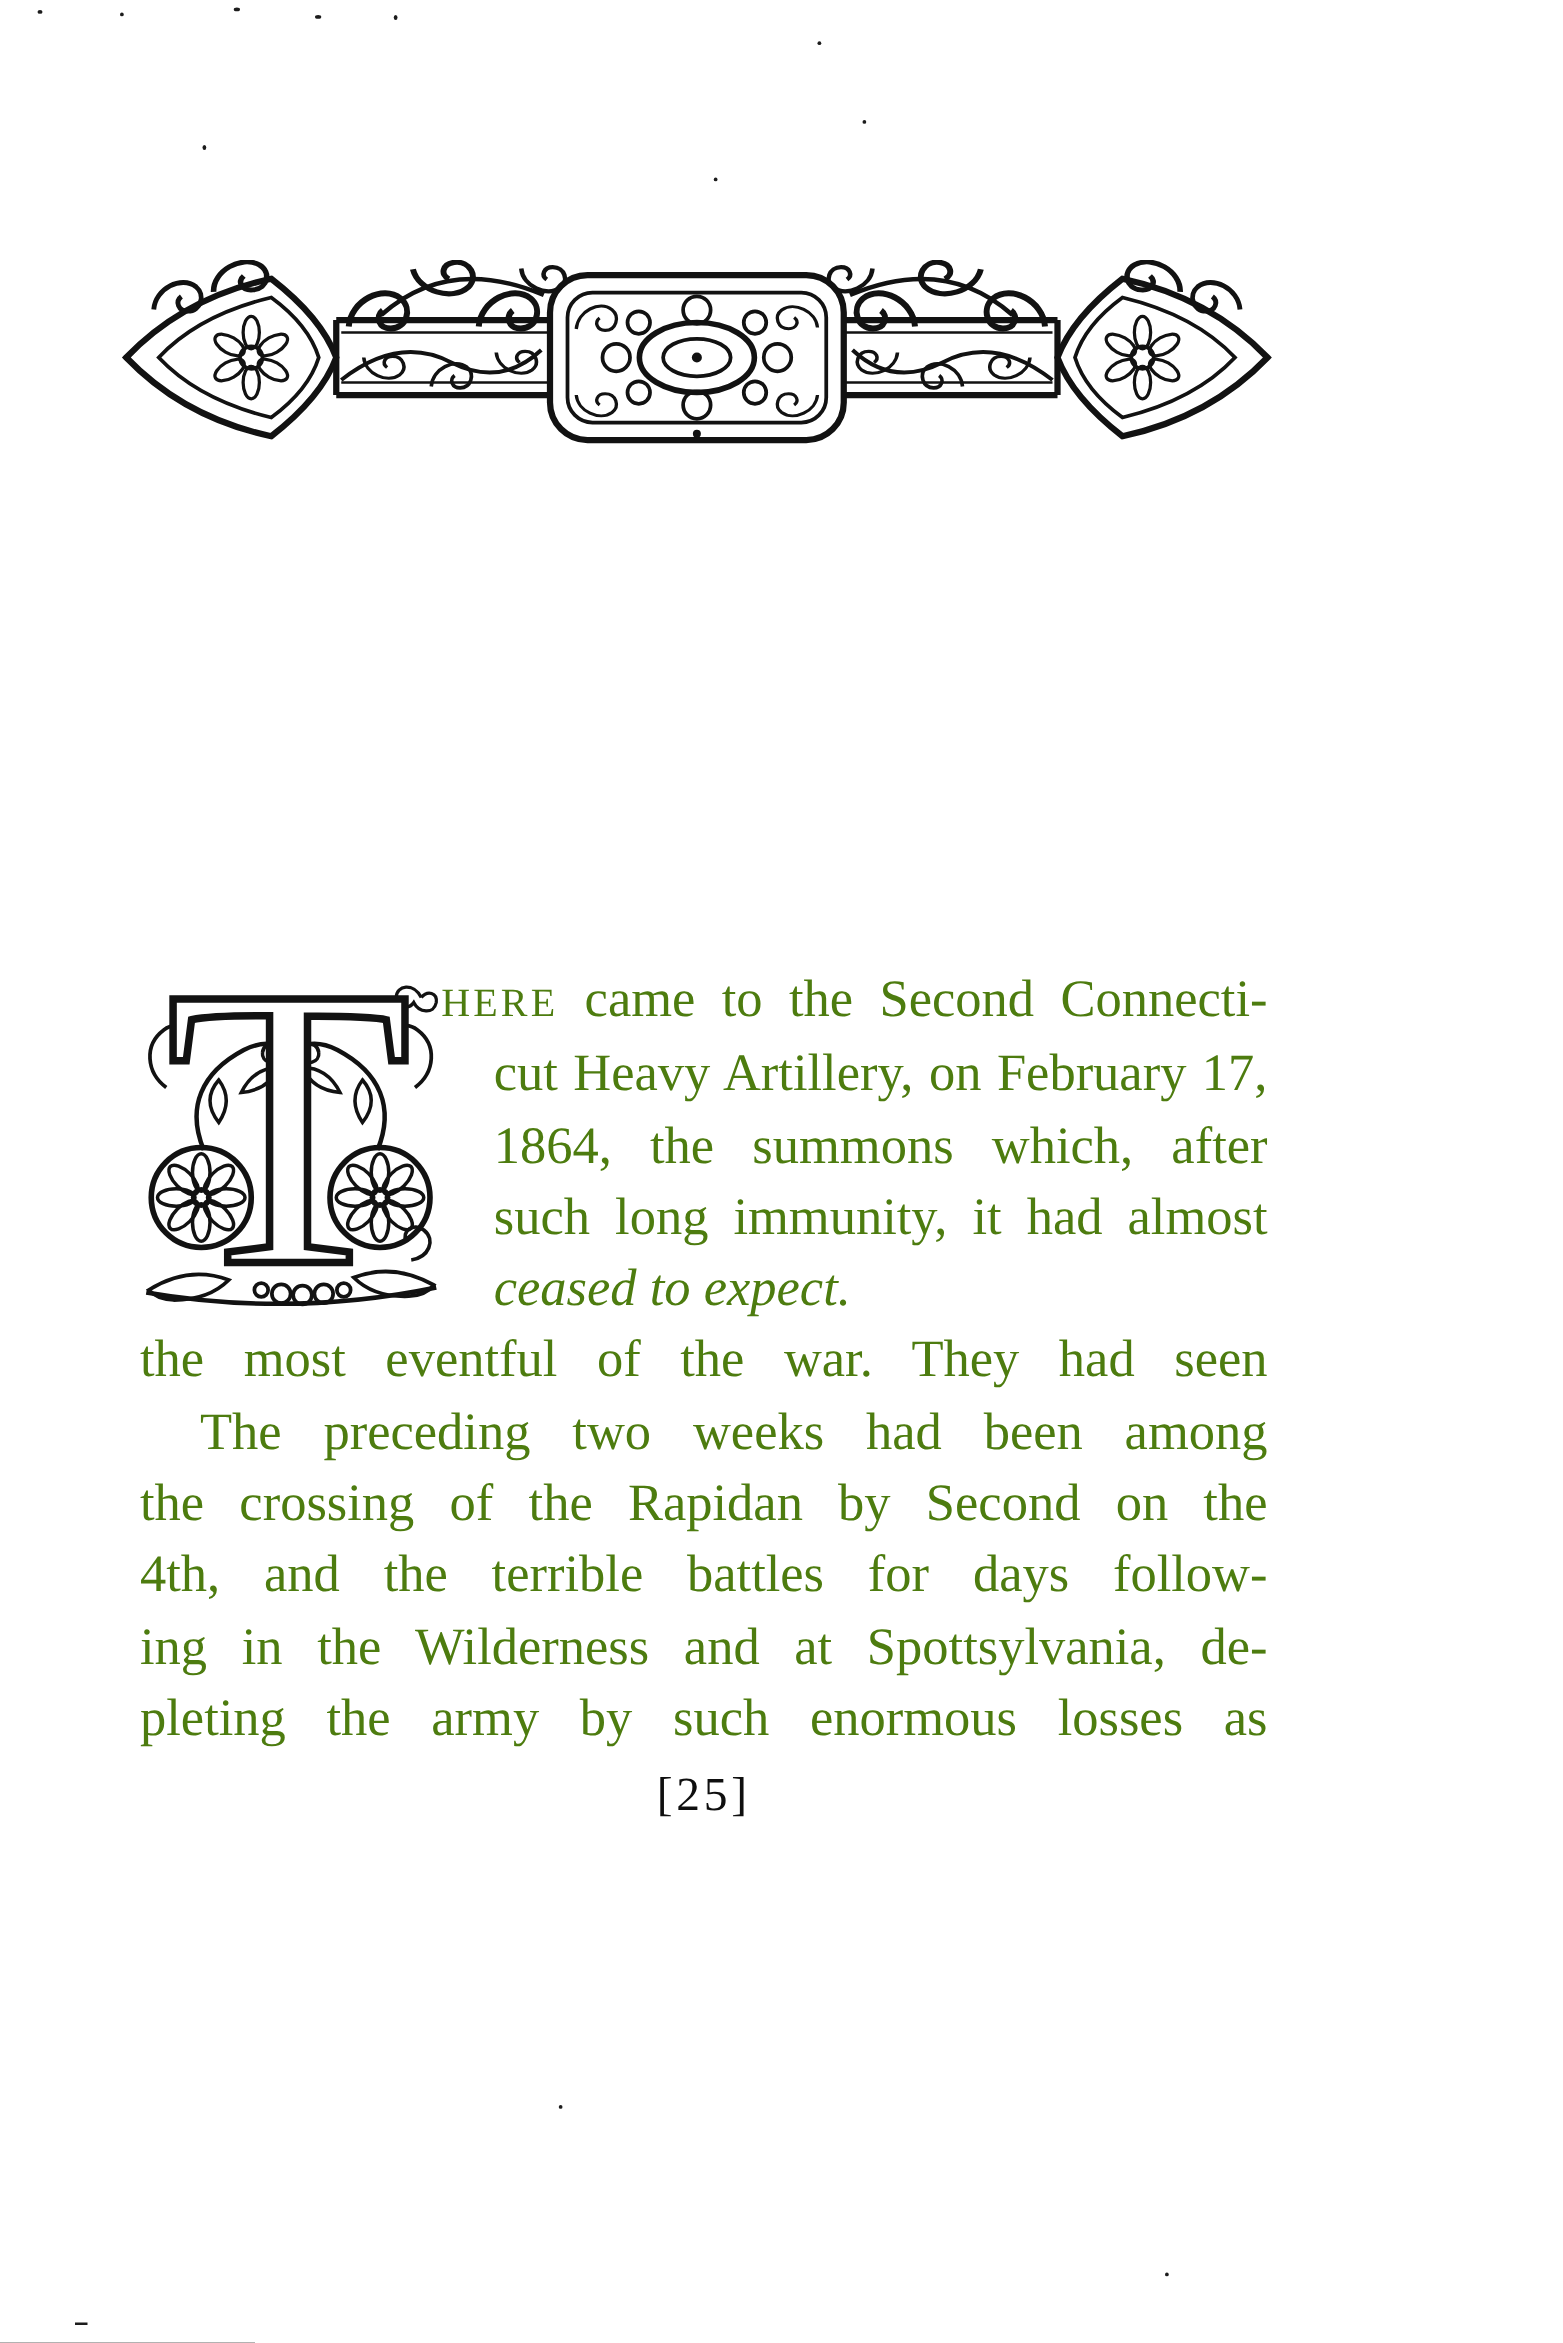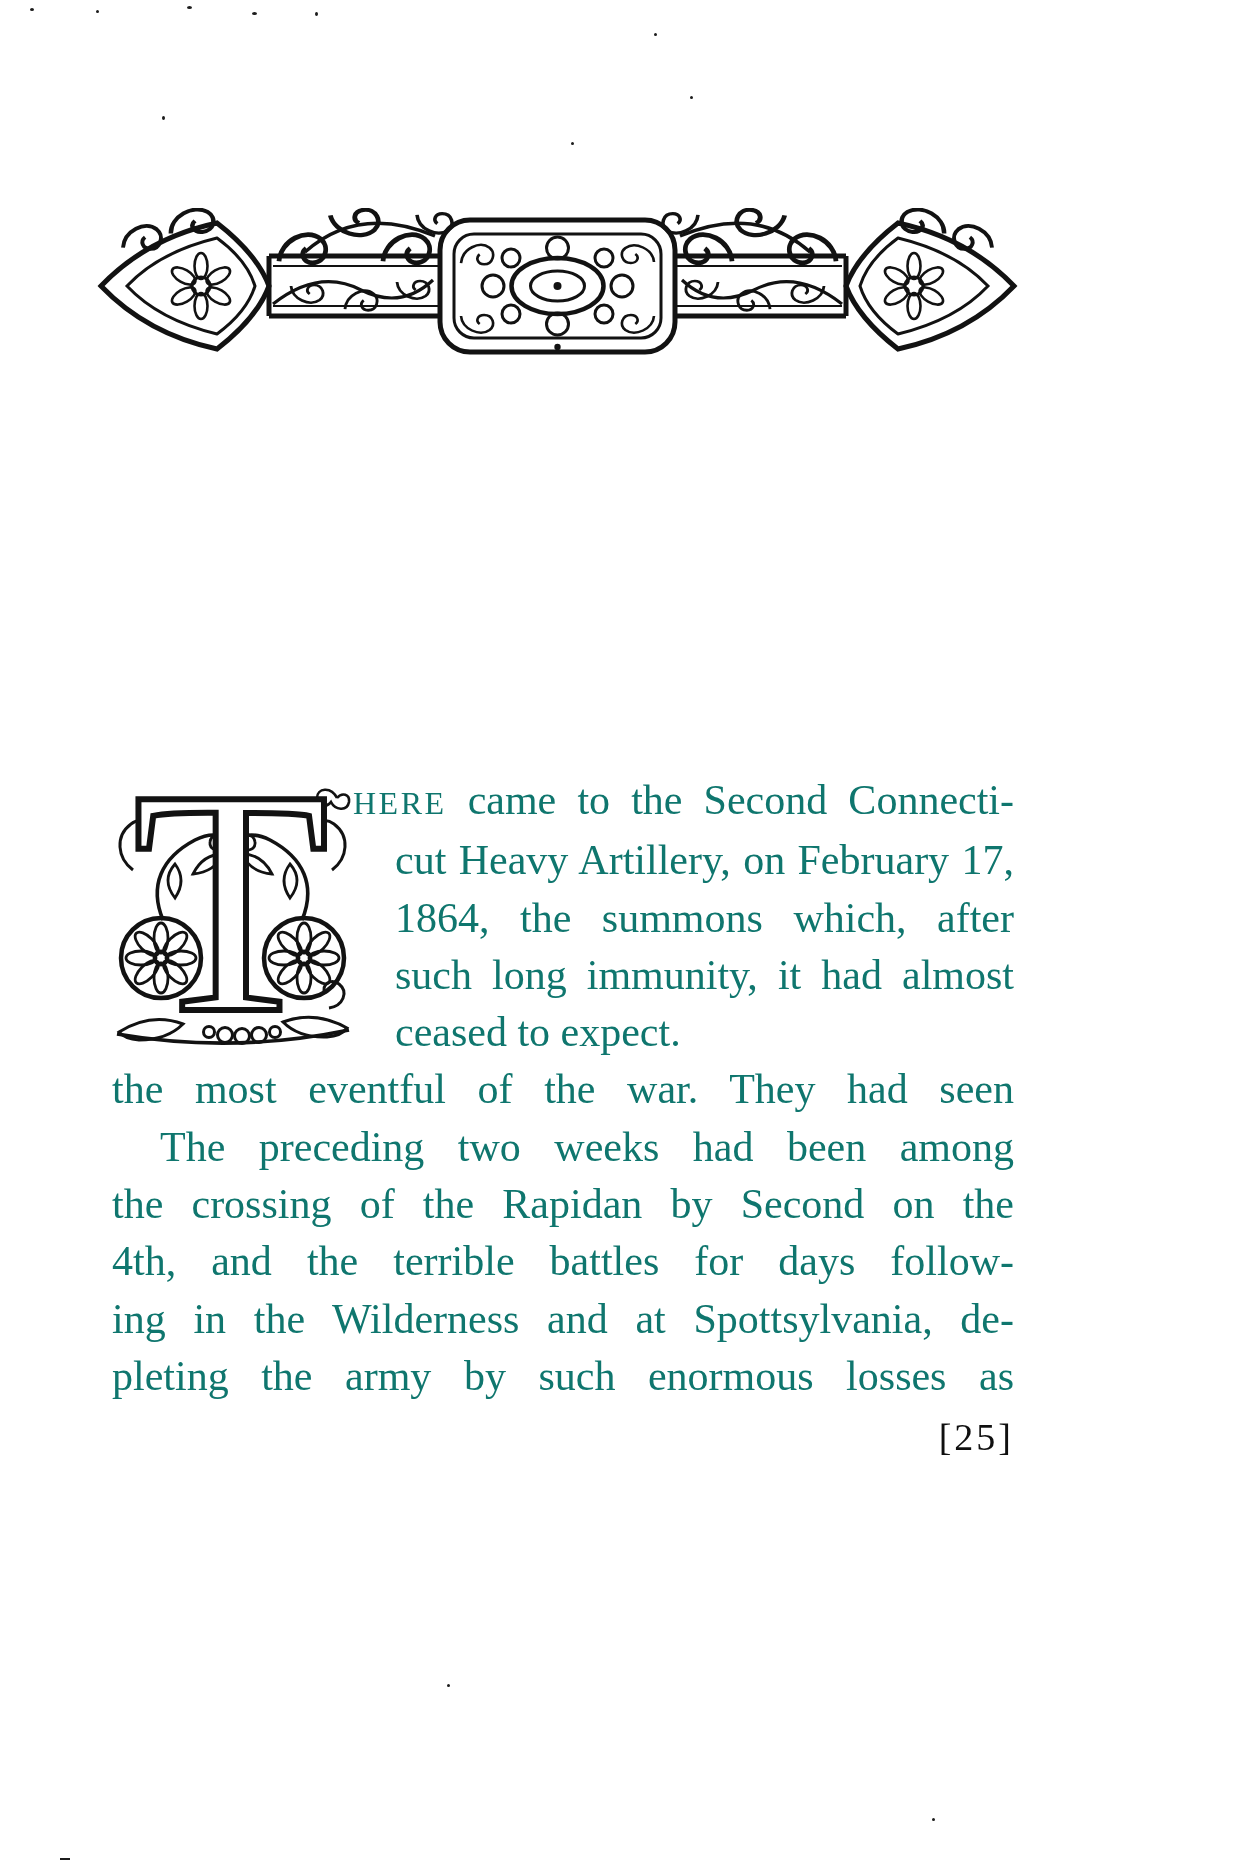--- a/index.html
+++ b/index.html
@@ -14,24 +14,24 @@
   }
   .speck{position:absolute;background:#1c1c1c;border-radius:50%;}
 
   .headpiece{position:absolute;left:95px;top:208px;width:925px;height:156px;}
 
   .textblock{position:absolute;left:112px;top:772px;width:902px;}
   .line{
     font-size:42px;
     line-height:57.3px;
     white-space:nowrap;
-    color:#0f766e;
+    color:#4d7c0f;
   }
   .j{ text-align:justify; text-align-last:justify; -moz-text-align-last:justify; }
-  .l{ text-align:left; }
+  .l{ text-align:left;font-style:italic; }
   .p1l1{ text-indent:-42px; }
   .indent{ text-indent:48px; }
   .sc{ font-size:32px; letter-spacing:2.5px; }
 
   .dropcap-float{
     float:left;
     width:283px;height:283px;
     position:relative;
   }
   .dropcap-float svg{
@@ -39,21 +39,21 @@
     width:240px;height:280px;
     overflow:visible;
   }
   .dc-letter{
     font-family:"Liberation Serif", serif;
     font-size:322px;
     font-weight:normal;
   }
   .folio{
     margin-top:10px;
-    text-align:right;
+    text-align:center;
     font-size:38px;
     letter-spacing:3px;
   }
   .ink{stroke:#121212;fill:none;}
 </style>
 </head>
 <body>
 
 <div class="page">
 

